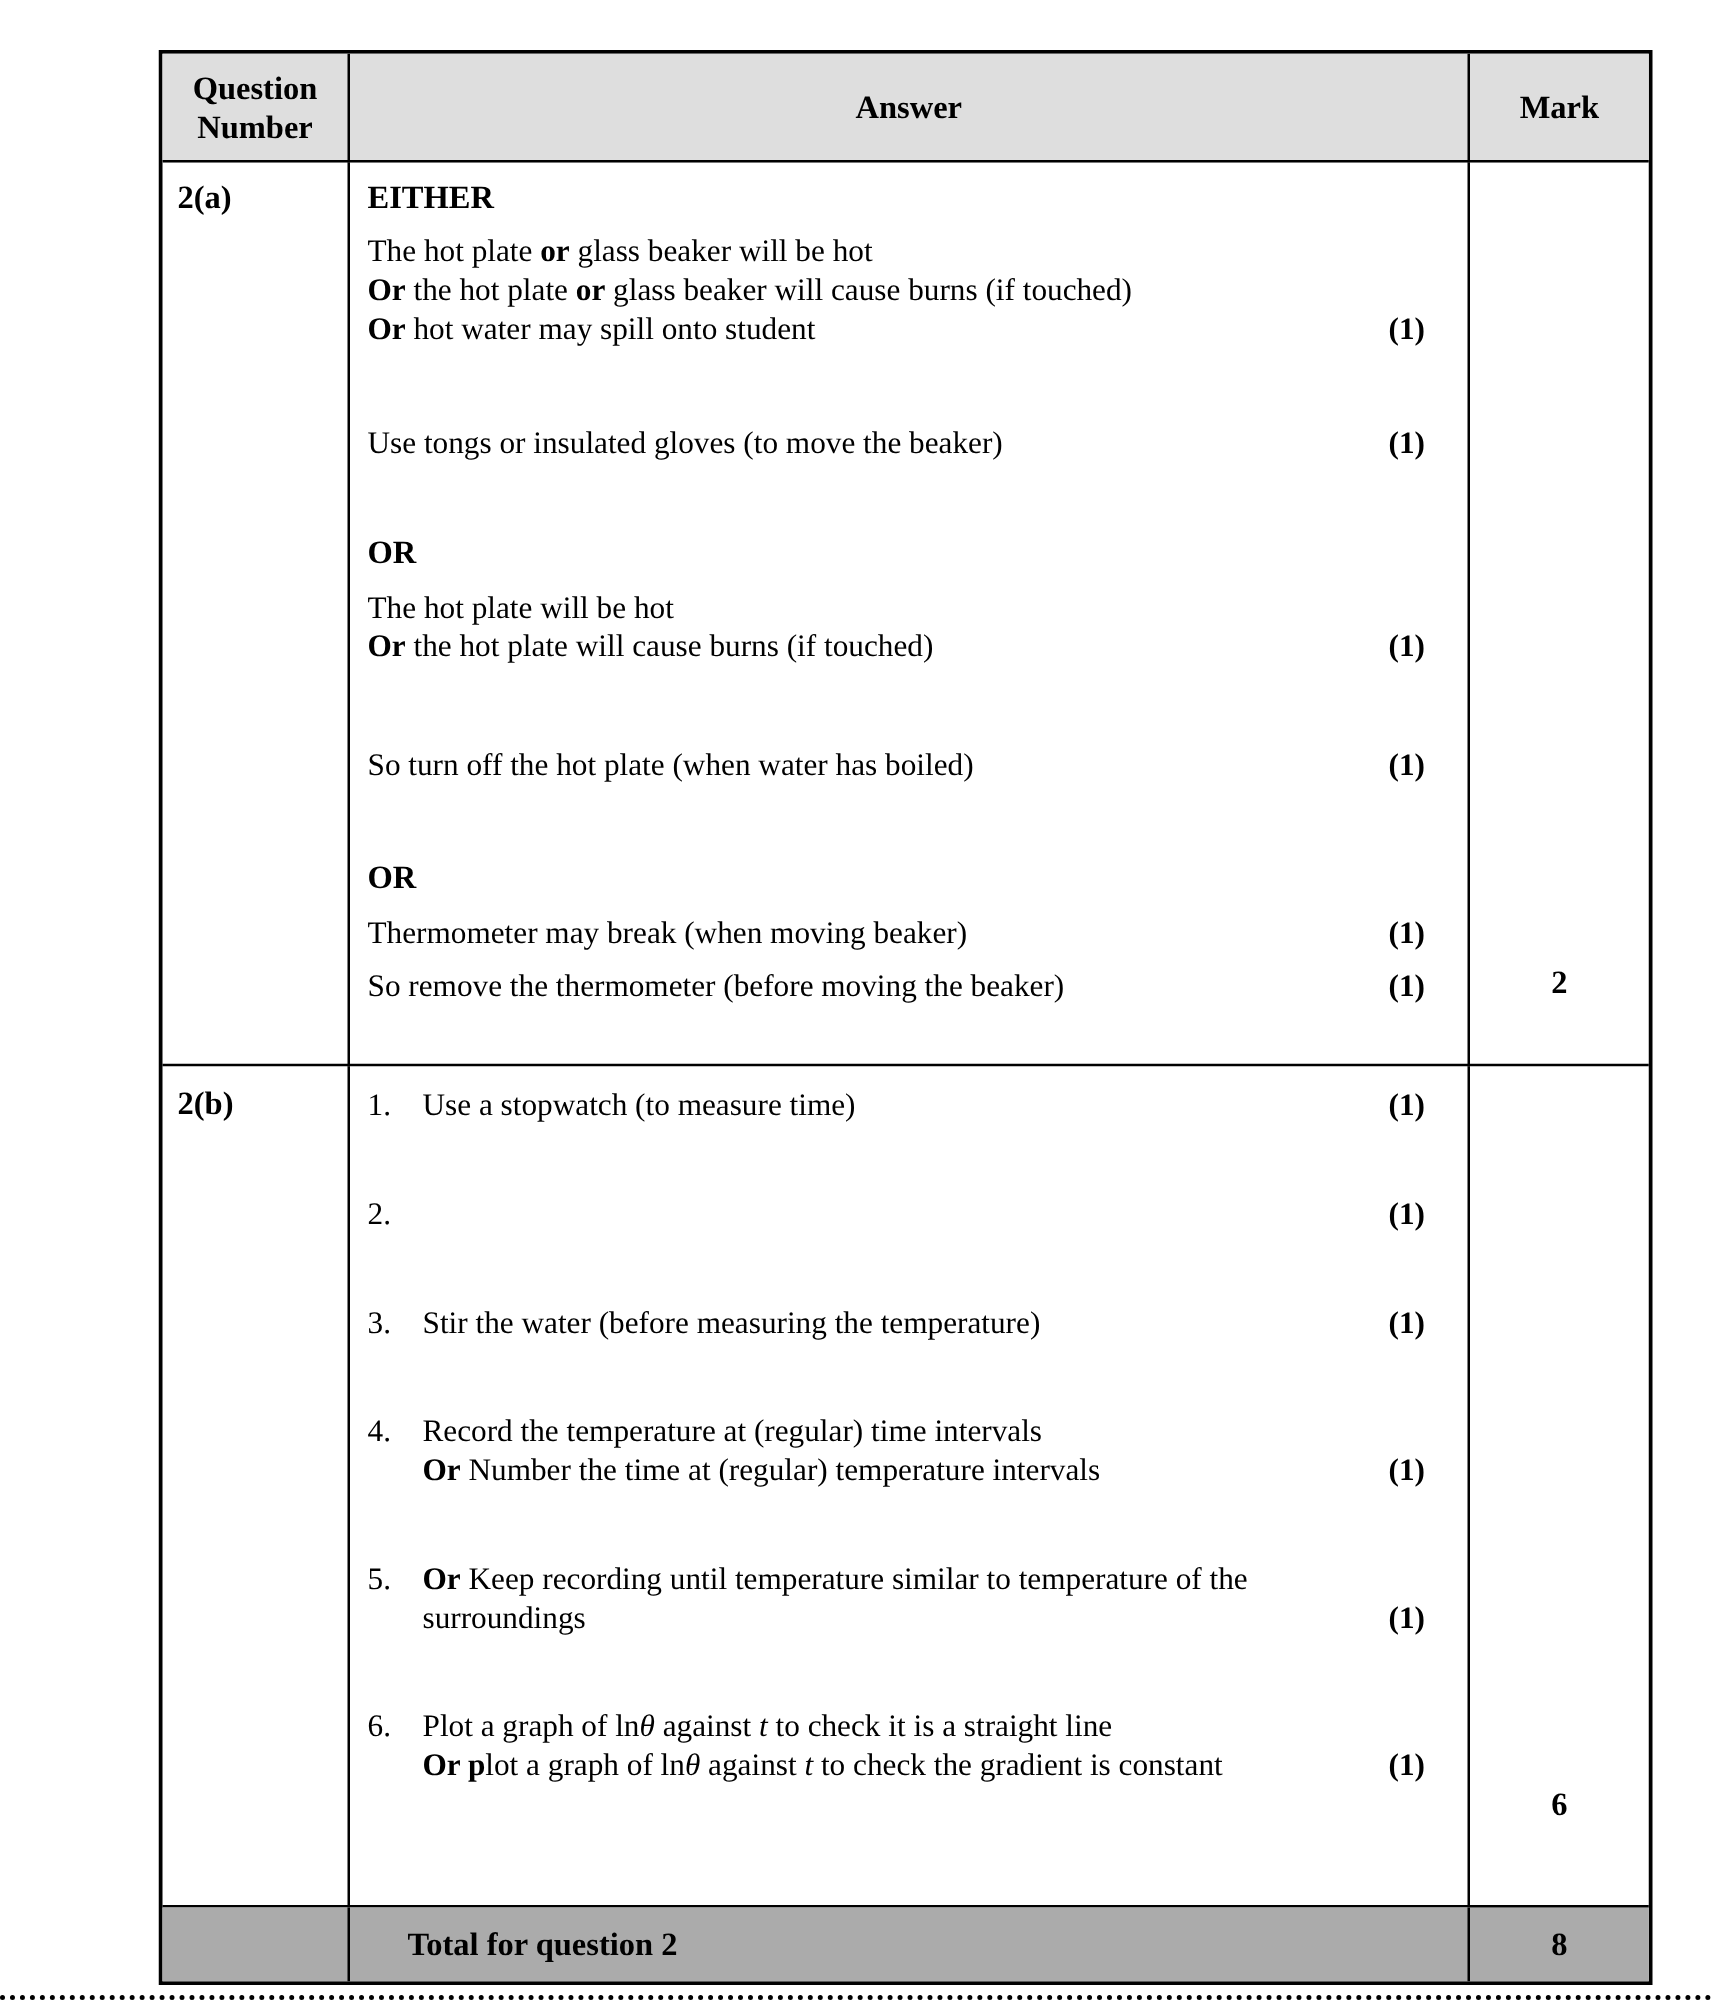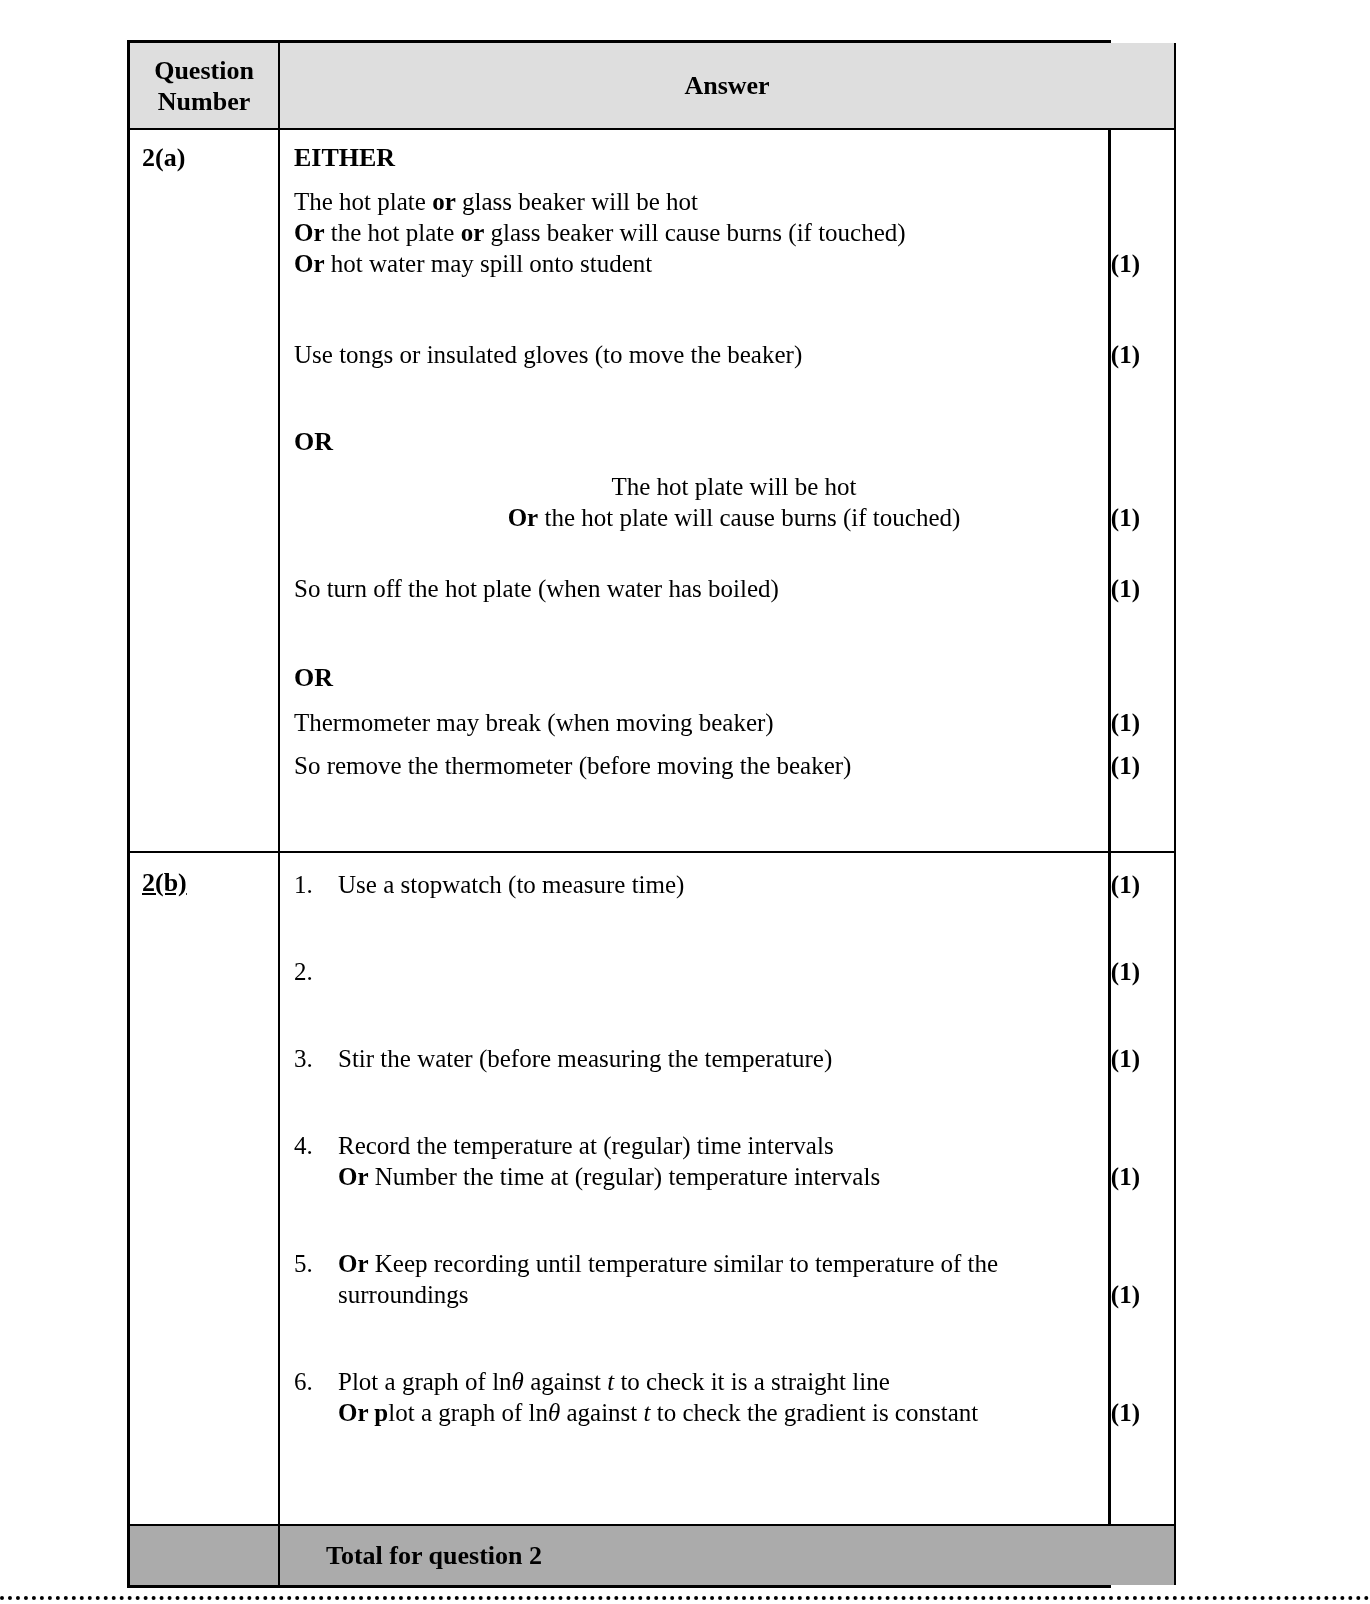--- a/index.html
+++ b/index.html
@@ -10,21 +10,21 @@
     height: 1604px;
     position: relative;
     font-family: "Liberation Serif", serif;
     color: #000000;
     -webkit-font-smoothing: antialiased;
   }
   .ms-table {
     position: absolute;
     left: 127px;
     top: 40px;
-    width: 984px;
+    width: 1195px;
     height: 1548px;
     box-sizing: border-box;
     border: 3px solid var(--border-color, #000);
     display: grid;
     grid-template-columns: 150px 896px 1fr;
     grid-template-rows: 87px 723px 673px 1fr;
     background: #ffffff;
   }
   .td {
     box-sizing: border-box;
@@ -43,40 +43,40 @@
     font-size: 26px;
     line-height: 31px;
     text-align: center;
   }
   .qcell {
     font-weight: bold;
     font-size: 26px;
     line-height: 31px;
   }
   .q2a { padding: 12px 0 16px 12px; }
-  .q2b { padding: 14px 0 0 12px; text-decoration: underline; }
+  .q2b { padding: 14px 0 0 12px; }
   .acell {
     font-size: 25px;
     line-height: 31px;
   }
   .a2a { padding: 12px 0 0 14px; }
   .a2b { padding: 16px 0 0 14px; }
   .line { position: relative; }
   .mk {
     position: absolute;
     right: 34px;
     top: 0;
     font-weight: bold;
   }
   .heading { font-weight: bold; font-size: 26px; }
   .blk-either { margin-bottom: 13px; }
   .blk-p1 { margin-bottom: 60px; }
   .blk-p2 { margin-bottom: 56px; margin-top: 36px; }
   .blk-or1 { margin-bottom: 14px; }
-  .blk-p3 { margin-bottom: 40px; text-align: center; }
+  .blk-p3 { margin-bottom: 64px; }
   .blk-p4 { margin-bottom: 58px; }
   .blk-or2 { margin-bottom: 14px; }
   .blk-p5 { margin-bottom: 12px; }
   .item { display: flex; margin-bottom: 56px; }
   .item.last { margin-bottom: 0; }
   .num { width: 44px; flex: none; }
   .itext { flex: 1; min-width: 0; }
   .mcell { position: relative; font-weight: bold; font-size: 26px; line-height: 31px; }
   .rowmark {
     position: absolute;

